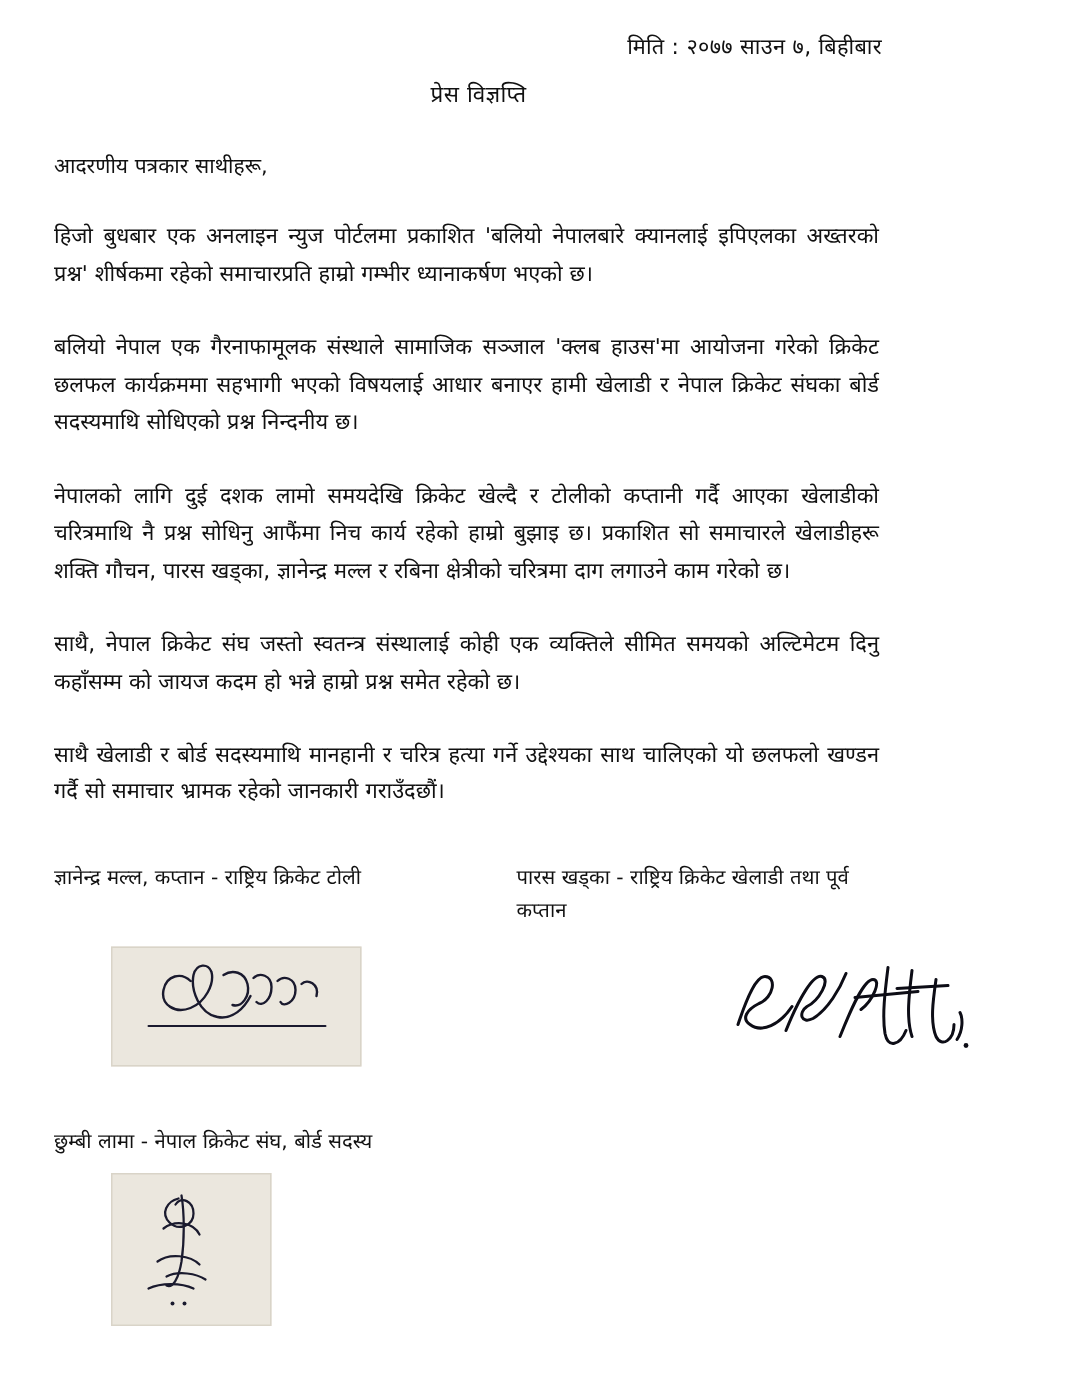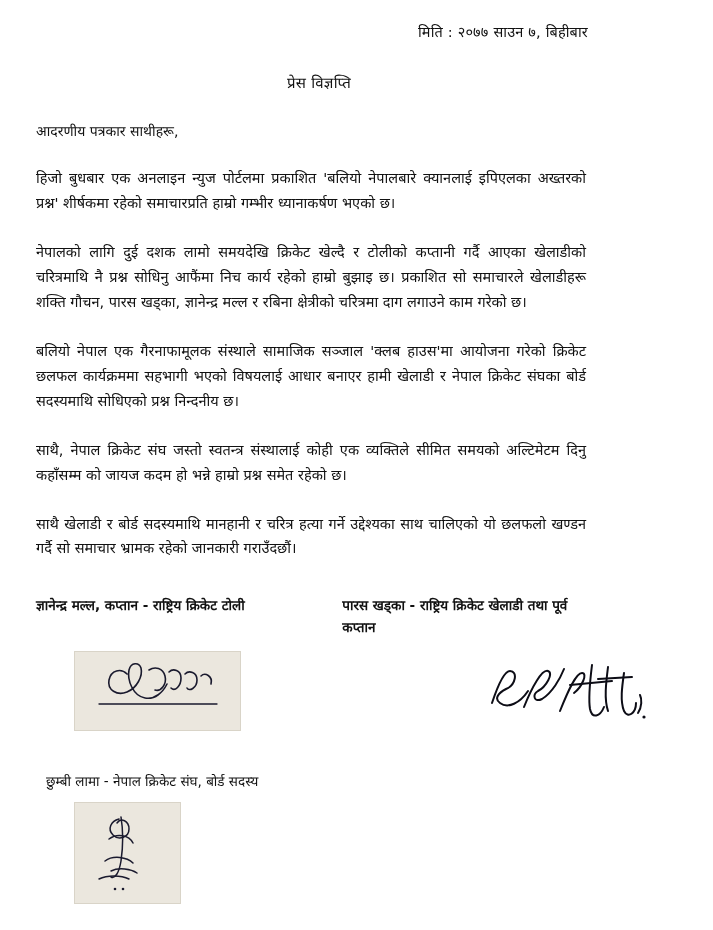--- a/index.html
+++ b/index.html
@@ -25,21 +25,21 @@
   .date-line {
     text-align: right;
     font-size: 14.5px;
     letter-spacing: 0.2px;
     margin: 4px 6px 0 0;
     line-height: 1.5;
   }
   .doc-title {
     text-align: center;
     font-size: 15px;
-    margin: 28px 0 0 0;
+    margin: 8px 0 0 0;
     padding-left: 10px;
     letter-spacing: 0.3px;
   }
   .salutation {
     font-size: 14px;
     margin: 28px 0 0 2px;
     line-height: 1.6;
   }
   .para {
     font-size: 14.5px;
@@ -47,21 +47,20 @@
     margin: 24px 0 0 2px;
     text-align: justify;
     text-justify: inter-word;
     padding-right: 8px;
   }
   .signers {
     display: flex;
     flex-direction: row;
     margin: 34px 0 0 2px;
     font-size: 13.5px;
-    font-weight: bold;
   }
   .signer-name-1 {
     width: 320px;
     line-height: 1.6;
   }
   .signer-name-2 {
     line-height: 1.6;
   }
   .sig-row {
     position: relative;
@@ -80,21 +79,21 @@
     height: 78px;
   }
   .sig-img-2 {
     position: absolute;
     left: 450px;
     top: 4px;
     width: 180px;
     height: 80px;
   }
   .signer-2-block {
-    margin: 28px 0 0 12px;
+    margin: 28px 0 0 2px;
     font-size: 13.5px;
     line-height: 1.6;
   }
   .sig-row-2 {
     position: relative;
     height: 110px;
     margin-top: 10px;
   }
   .sig-box-2 {
     position: absolute;
@@ -110,22 +109,22 @@
 
 <div class="page">
 
   <div class="date-line">मिति : २०७७ साउन ७, बिहीबार</div>
 
   <div class="doc-title">प्रेस विज्ञप्ति</div>
 
   <div class="salutation">आदरणीय पत्रकार साथीहरू,</div>
 
   <div class="para">हिजो बुधबार एक अनलाइन न्युज पोर्टलमा प्रकाशित 'बलियो नेपालबारे क्यानलाई इपिएलका अख्तरको प्रश्न' शीर्षकमा रहेको समाचारप्रति हाम्रो गम्भीर ध्यानाकर्षण भएको छ।</div>
+  <div class="para">बलियो नेपाल एक गैरनाफामूलक संस्थाले सामाजिक सञ्जाल 'क्लब हाउस'मा आयोजना गरेको क्रिकेट छलफल कार्यक्रममा सहभागी भएको विषयलाई आधार बनाएर हामी खेलाडी र नेपाल क्रिकेट संघका बोर्ड सदस्यमाथि सोधिएको प्रश्न निन्दनीय छ।</div>
   <div class="para">नेपालको लागि दुई दशक लामो समयदेखि क्रिकेट खेल्दै र टोलीको कप्तानी गर्दै आएका खेलाडीको चरित्रमाथि नै प्रश्न सोधिनु आफैंमा निच कार्य रहेको हाम्रो बुझाइ छ। प्रकाशित सो समाचारले खेलाडीहरू शक्ति गौचन, पारस खड्का, ज्ञानेन्द्र मल्ल र रबिना क्षेत्रीको चरित्रमा दाग लगाउने काम गरेको छ।</div>
-  <div class="para">बलियो नेपाल एक गैरनाफामूलक संस्थाले सामाजिक सञ्जाल 'क्लब हाउस'मा आयोजना गरेको क्रिकेट छलफल कार्यक्रममा सहभागी भएको विषयलाई आधार बनाएर हामी खेलाडी र नेपाल क्रिकेट संघका बोर्ड सदस्यमाथि सोधिएको प्रश्न निन्दनीय छ।</div>
   <div class="para">साथै, नेपाल क्रिकेट संघ जस्तो स्वतन्त्र संस्थालाई कोही एक व्यक्तिले सीमित समयको अल्टिमेटम दिनु कहाँसम्म को जायज कदम हो भन्ने हाम्रो प्रश्न समेत रहेको छ।</div>
   <div class="para">साथै खेलाडी र बोर्ड सदस्यमाथि मानहानी र चरित्र हत्या गर्ने उद्देश्यका साथ चालिएको यो छलफलो खण्डन गर्दै सो समाचार भ्रामक रहेको जानकारी गराउँदछौं।</div>
 
   <div class="signers">
     <div class="signer-name-1">ज्ञानेन्द्र मल्ल, कप्तान - राष्ट्रिय क्रिकेट टोली</div>
     <div class="signer-name-2">पारस खड्का - राष्ट्रिय क्रिकेट खेलाडी तथा पूर्व कप्तान</div>
   </div>
 
   <div class="sig-row">
     <div class="sig-box sig-box-1">

